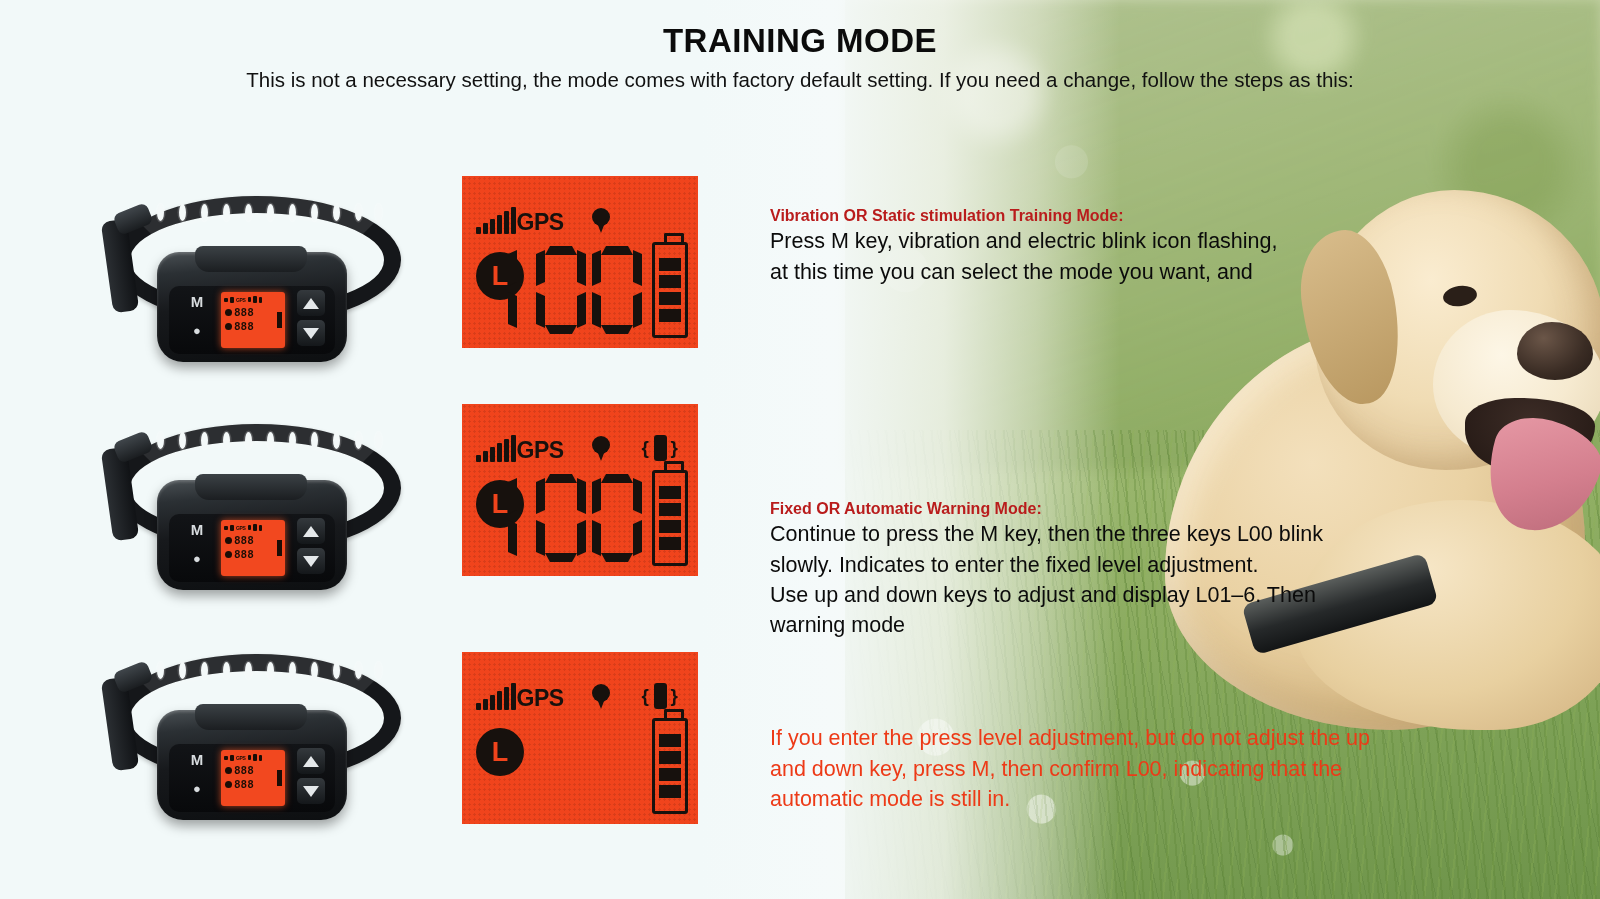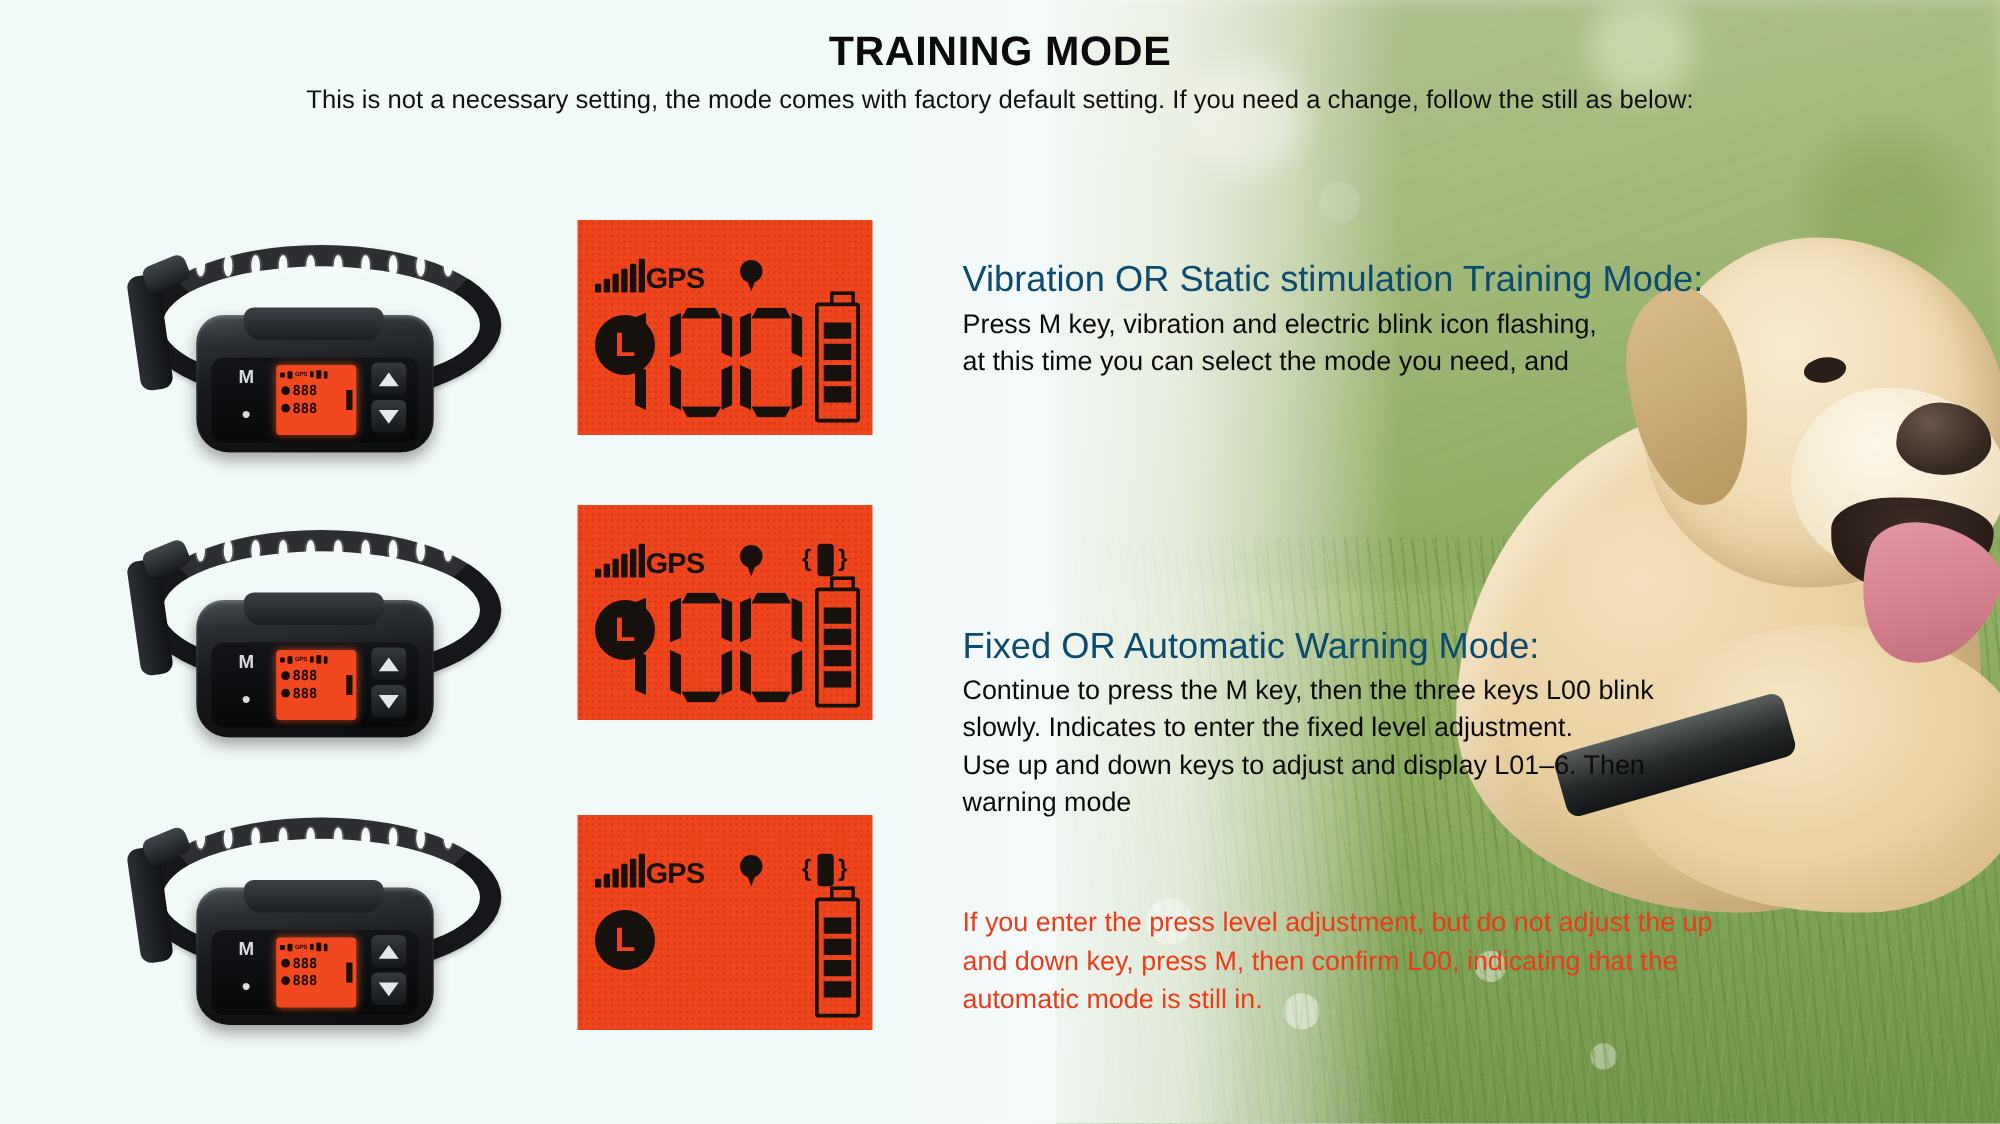--- a/index.html
+++ b/index.html
@@ -259,21 +259,21 @@
     display:flex; flex-direction:column; justify-content:center; gap:4px; padding:4px 4px;
   }
   .batt::before {
     content:""; position:absolute; left:9px; top:-12px; width:14px; height:9px;
     background:transparent; border:3.5px solid #17110d; border-bottom:none; border-radius:2px 2px 0 0;
   }
   .batt i { display:block; height:13px; background:#17110d; }
 
   
   .tblock { position:absolute; }
-  .tblock h3 { font-size:29px; font-weight:normal; color:#0c4a6e; line-height:1.34; }
+  .tblock h3 { font-size:16px; font-weight:bold; color:#b91c1c; line-height:1.34; }
   .tblock p  { font-size:21.5px; color:#0b0b0b; line-height:1.40; white-space:nowrap; }
   #warn-note { position:absolute; left:770px; top:723px; }
   #warn-note p { font-size:21.5px; color:#ed3a17; line-height:1.43; white-space:nowrap; font-weight:500; }
 </style>
 </head>
 <body>
 
 <div id="bg-photo"></div>
 <div id="bg-grass"></div>
 <div id="bg-bokeh"></div>
@@ -291,21 +291,21 @@
   <div id="dog-mouth"></div>
   <div id="dog-tongue"></div>
 </div>
 
 <div id="bg-left"></div>
 <div id="bg-fade"></div>
 
 <div id="content">
 
   <div id="page-title">TRAINING MODE</div>
-  <div id="page-subtitle">This is not a necessary setting, the mode comes with factory default setting. If you need a change, follow the still as below:</div>
+  <div id="page-subtitle">This is not a necessary setting, the mode comes with factory default setting. If you need a change, follow the steps as this:</div>
 
   <div class="collar" style="left:95px; top:190px;">
     <div class="collar-strap"></div>
     <div class="strap-holes">
       <i style="left:0px;"></i>
         <i style="left:22px;"></i>
         <i style="left:44px;"></i>
         <i style="left:66px;"></i>
       <i style="left:88px;"></i>
         <i style="left:110px;"></i>
@@ -587,21 +587,21 @@
       <i></i>
         <i></i>
         <i></i>
         <i></i>
     </div>
   </div>
 
   <div class="tblock" style="left:770px; top:205px;">
     <h3>Vibration OR Static stimulation Training Mode:</h3>
     <p>Press M key, vibration and electric blink icon flashing,</p>
-    <p>at this time you can select the mode you need, and</p>
+    <p>at this time you can select the mode you want, and</p>
   </div>
 
   <div class="tblock" style="left:770px; top:498px;">
     <h3>Fixed OR Automatic Warning Mode:</h3>
     <p>Continue to press the M key, then the three keys L00 blink</p>
     <p>slowly. Indicates to enter the fixed level adjustment.</p>
     <p>Use up and down keys to adjust and display L01–6. Then</p>
     <p>warning mode</p>
   </div>
 

